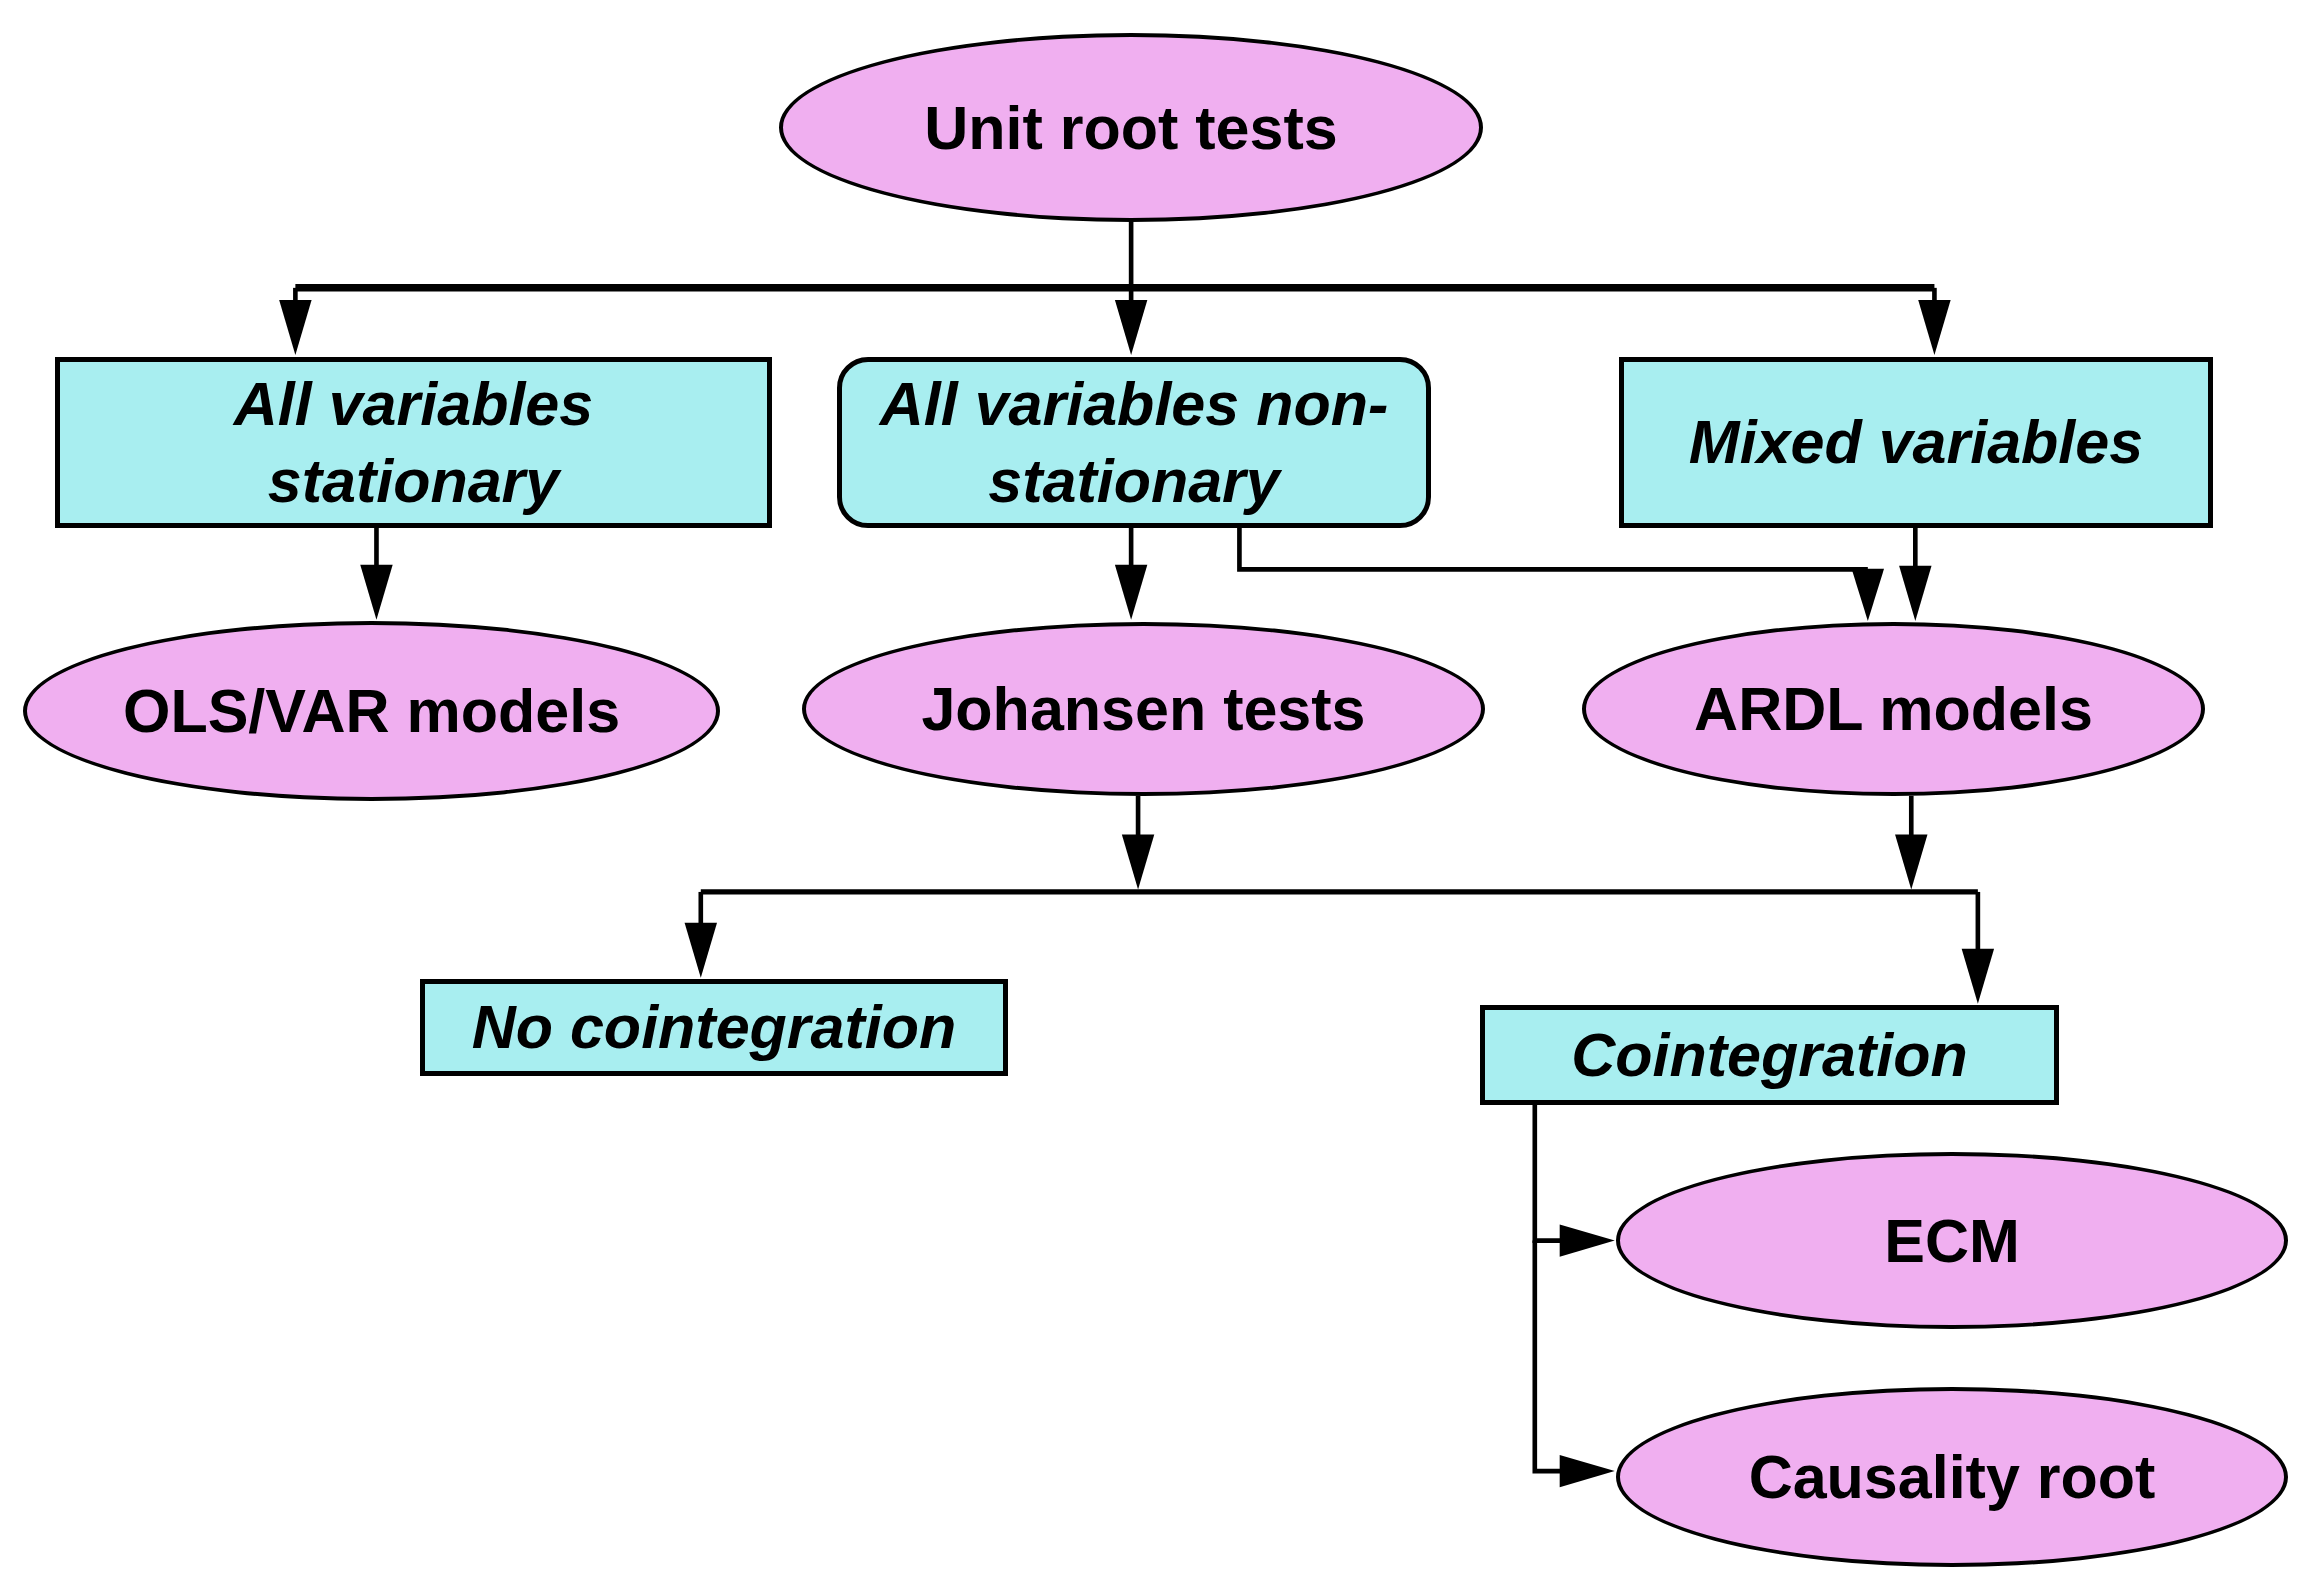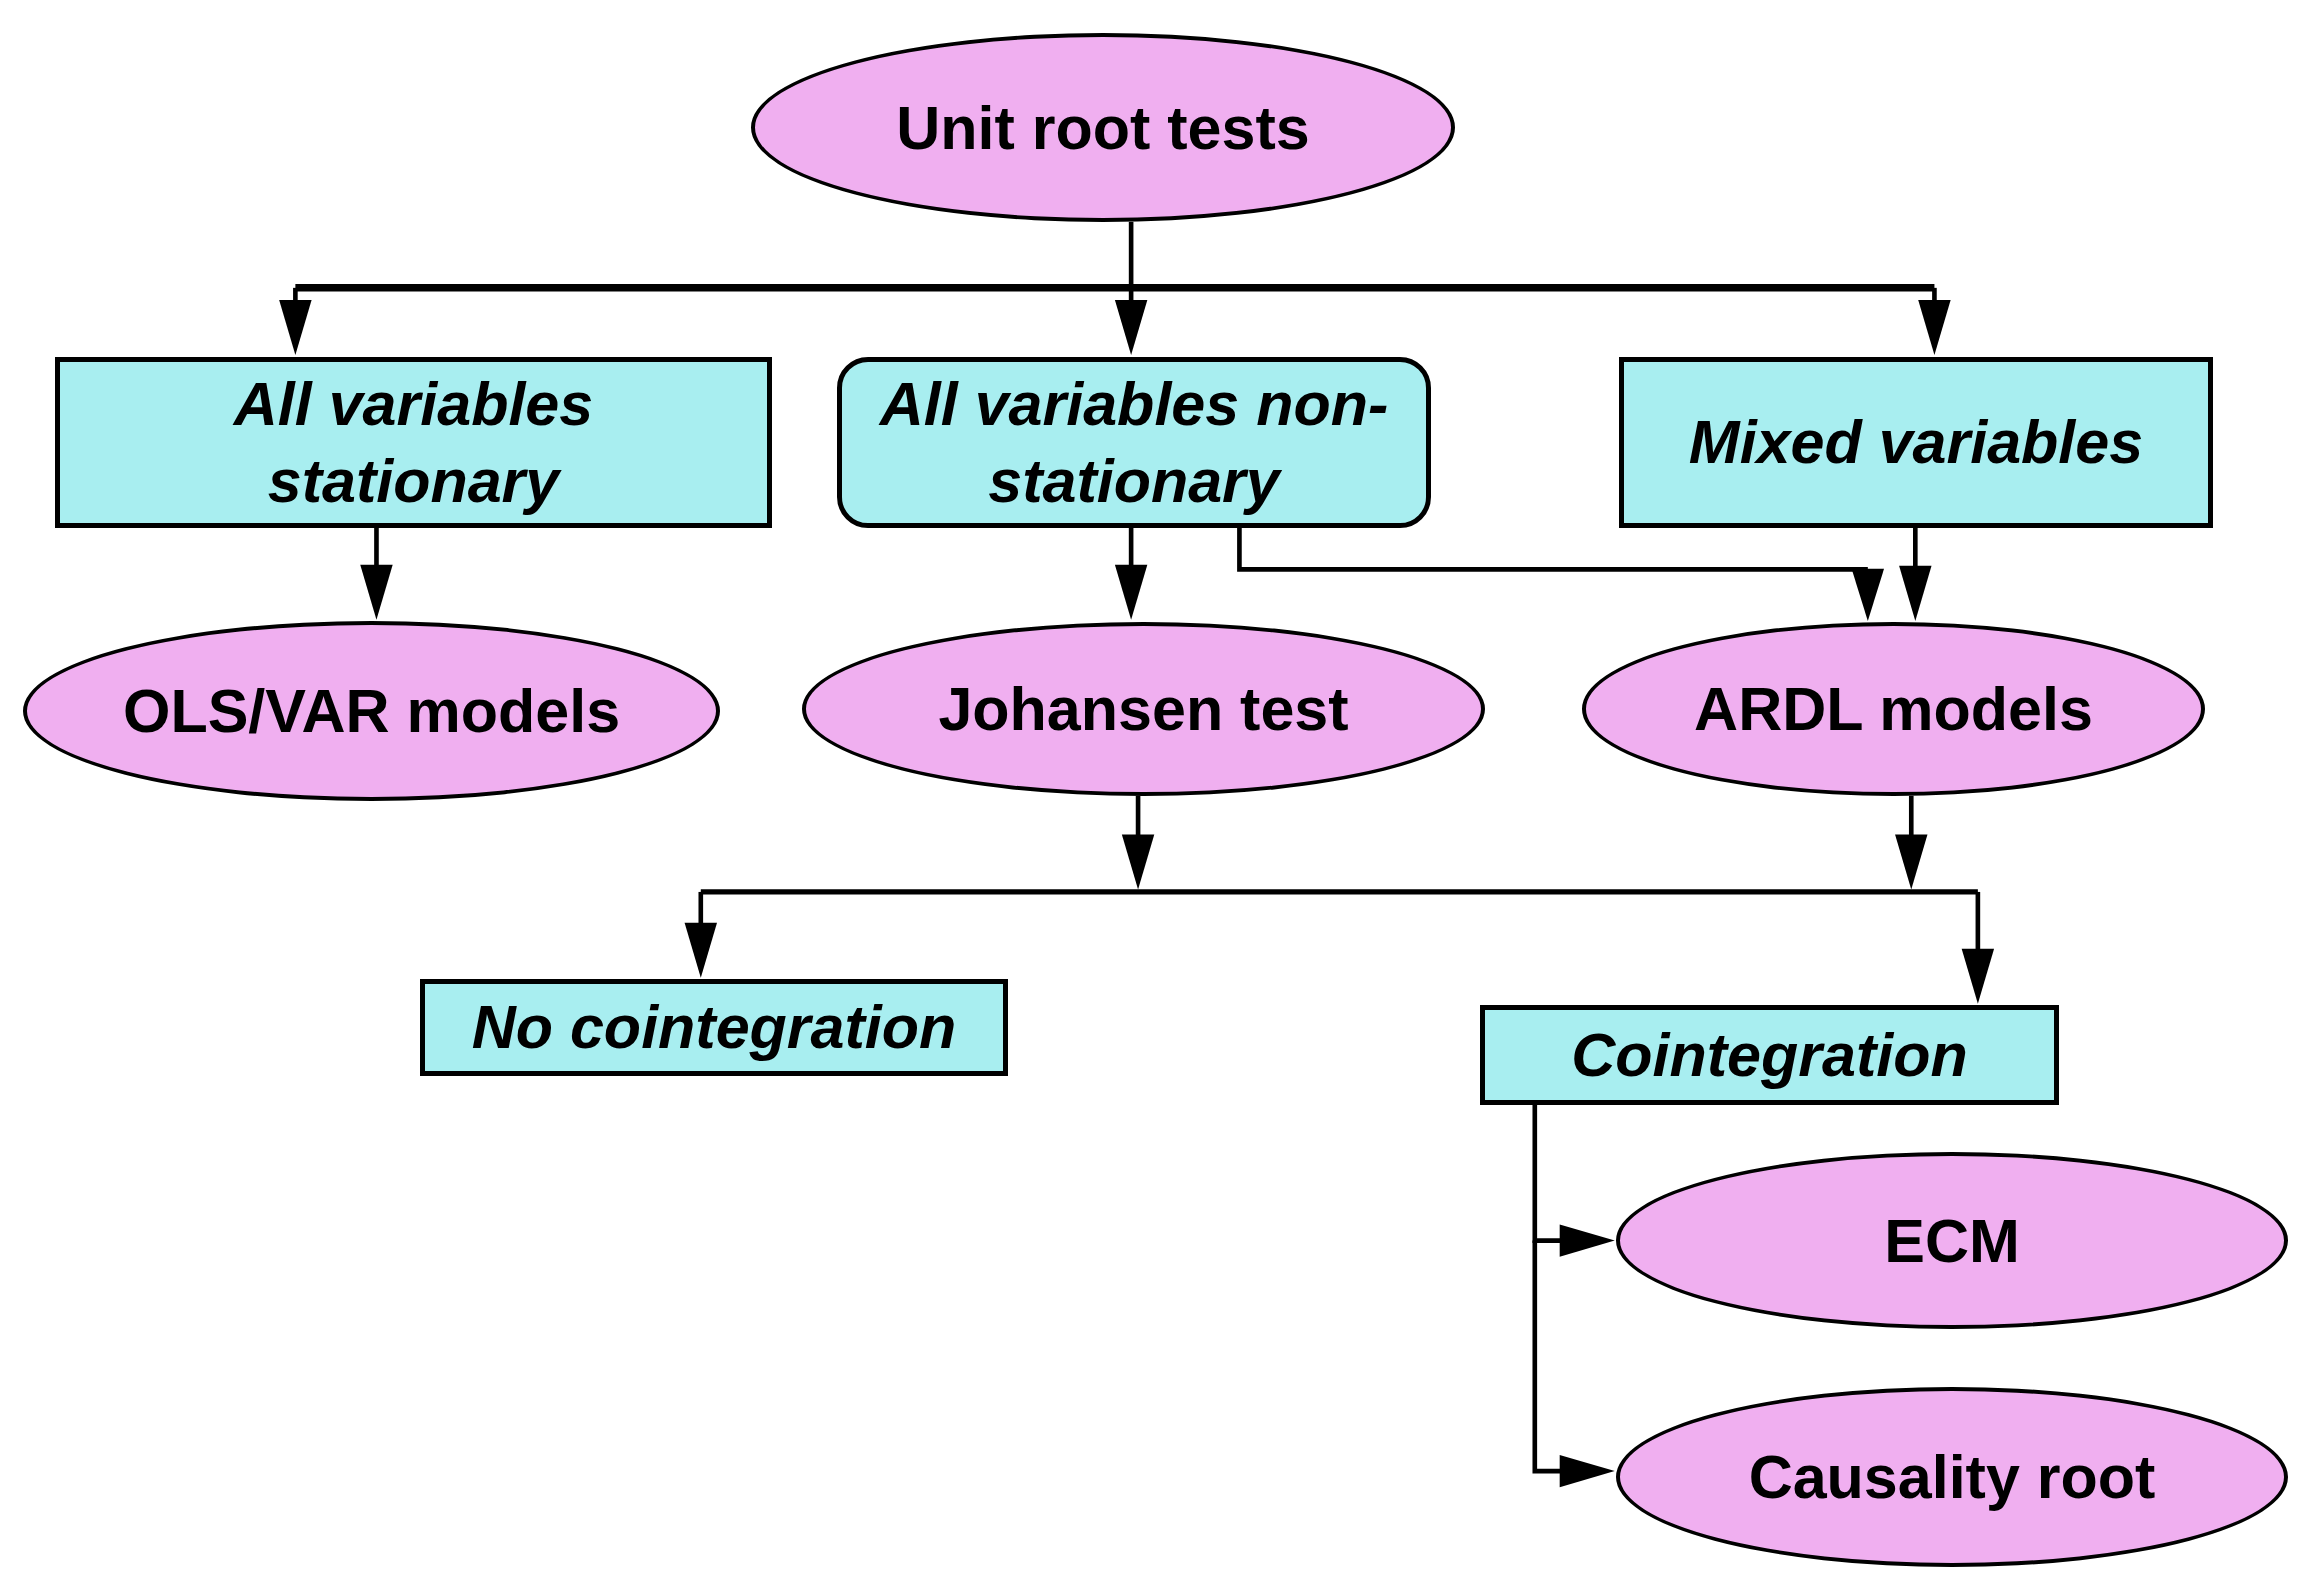--- a/index.html
+++ b/index.html
@@ -51,21 +51,21 @@
   }
   svg.connectors path.thick  { stroke-width: 13; }
   svg.connectors path.medium { stroke-width: 9; }
   svg.connectors polygon { fill: var(--stroke, #000); stroke: none; }
 </style>
 </head>
 <body>
 
 <div class="canvas">
 
-  <div class="node ellipse" style="left:751px; top:33px; width:704px; height:189px;text-align:right;">
+  <div class="node ellipse" style="left:779px; top:33px; width:704px; height:189px;text-align:right;">
     <span class="lbl">Unit root tests</span>
   </div>
 
   <div class="node box" style="left:55px; top:357px; width:717px; height:171px;">
     <span class="lbl">All variables</span>
     <span class="lbl">stationary</span>
   </div>
 
   <div class="node box" style="left:837px; top:357px; width:594px; height:171px;border-radius:31px;">
     <span class="lbl">All variables non-</span>
@@ -75,21 +75,21 @@
   <div class="node box" style="left:1619px; top:357px; width:594px; height:171px;">
     <span class="lbl">Mixed variables</span>
     <span class="lbl"></span>
   </div>
 
   <div class="node ellipse" style="left:23px; top:621px; width:697px; height:180px;">
     <span class="lbl">OLS/VAR models</span>
   </div>
 
   <div class="node ellipse" style="left:802px; top:622px; width:683px; height:174px;">
-    <span class="lbl">Johansen test</span>
+    <span class="lbl">Johansen tests</span>
   </div>
 
   <div class="node ellipse" style="left:1582px; top:622px; width:623px; height:174px;align-items:center;">
     <span class="lbl">ARDL models</span>
   </div>
 
   <div class="node box" style="left:420px; top:979px; width:588px; height:97px;">
     <span class="lbl">No cointegration</span>
     <span class="lbl"></span>
   </div>

